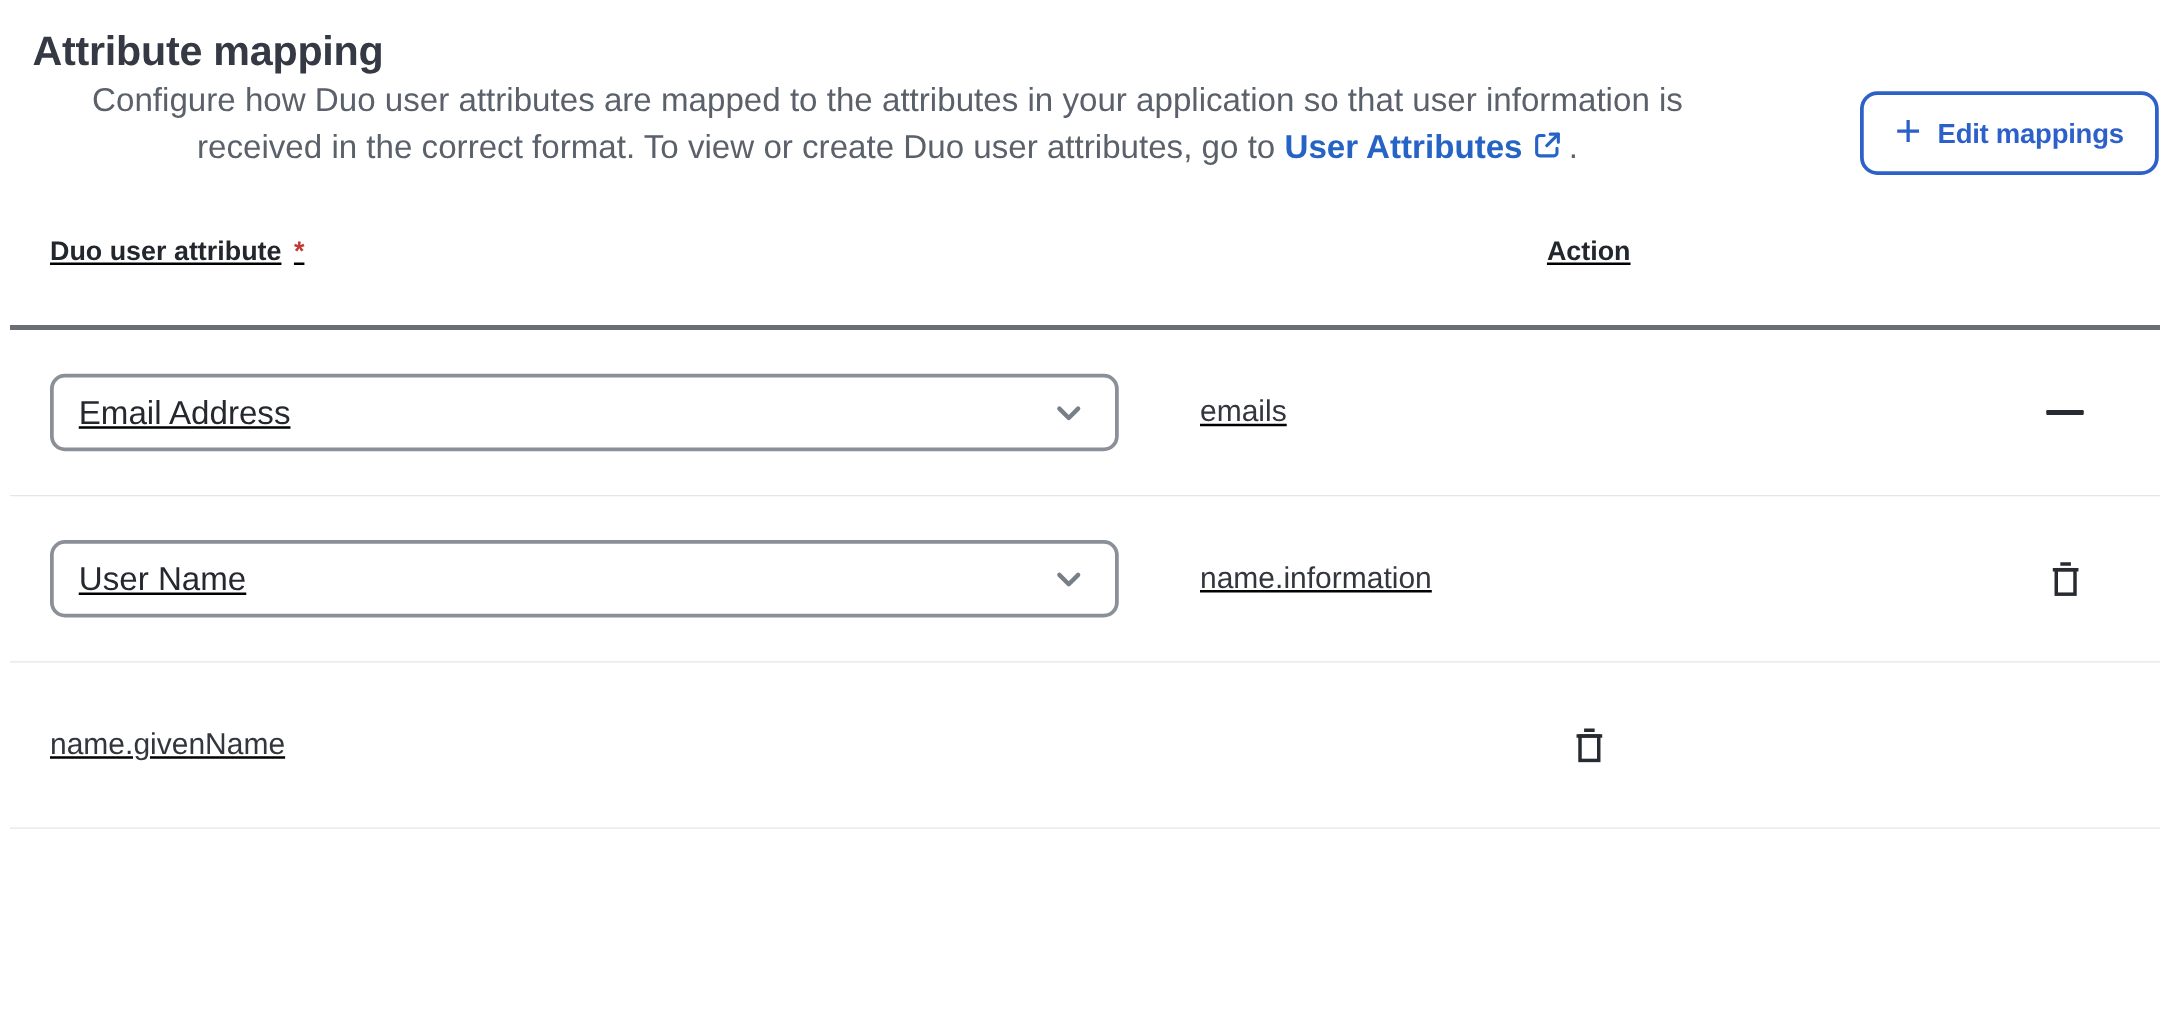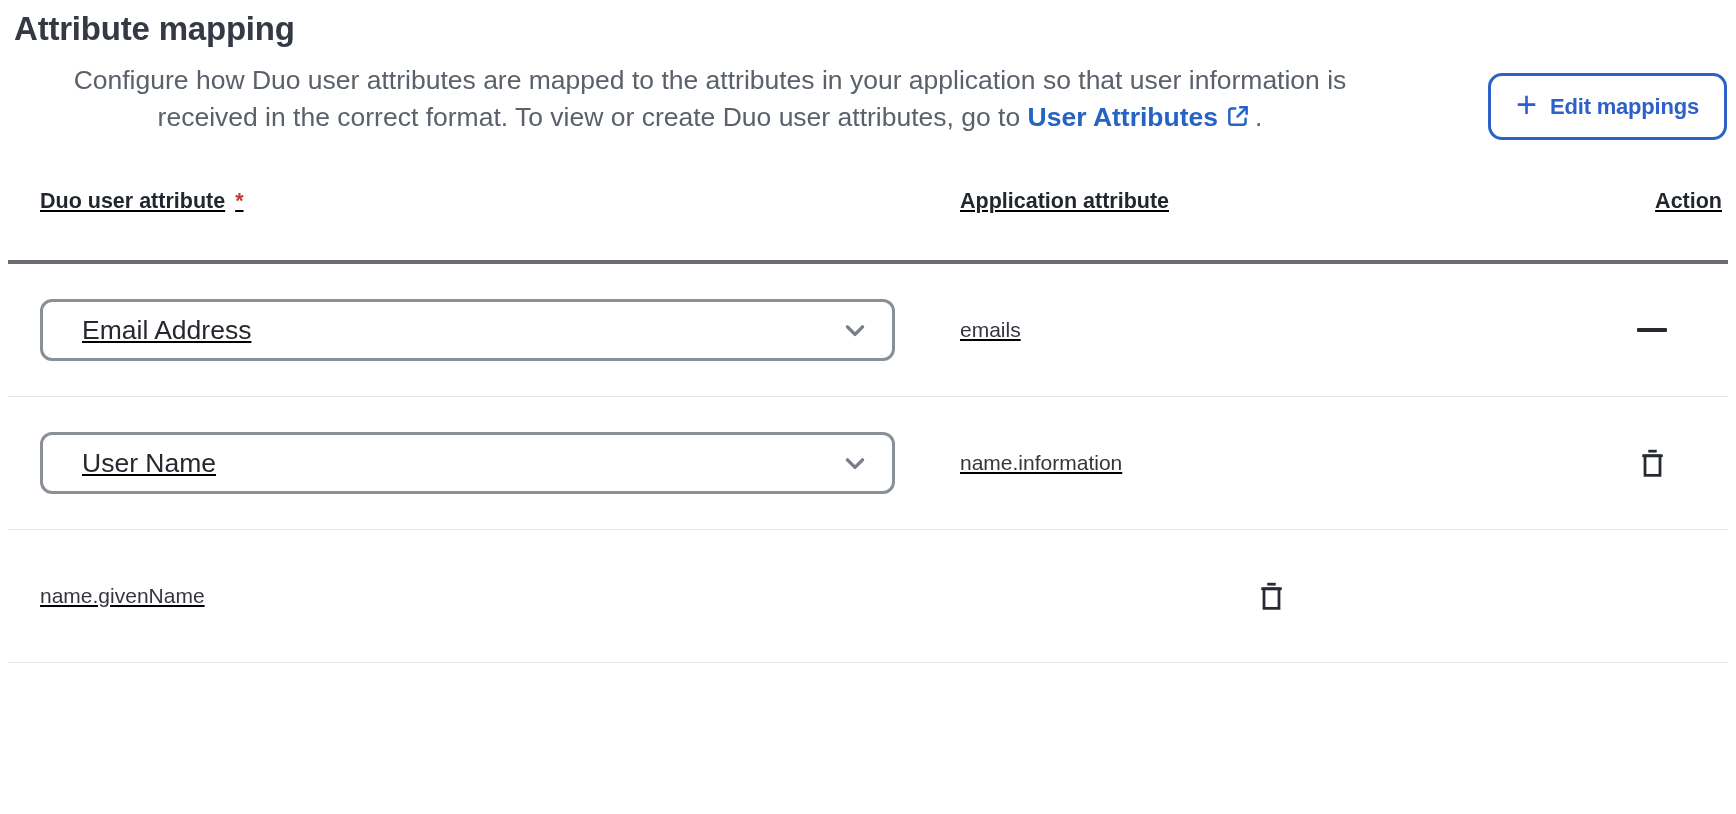--- a/index.html
+++ b/index.html
@@ -10,21 +10,21 @@
     --icon-dark:#272b31; --chevron:#787f88;
   }
   *{box-sizing:border-box;}
   html,body{margin:0;padding:0;}
   body{
     width:1736px;height:814px;position:relative;background:#fff;overflow:hidden;
     font-family:"Liberation Sans","DejaVu Sans",sans-serif;
     -webkit-font-smoothing:antialiased;
   }
   .page-title{
-    position:absolute;left:10px;top:2px;margin:4px;
+    position:absolute;left:10px;top:2px;margin:16px;
     font-size:33px;font-weight:700;color:var(--title);line-height:46px;letter-spacing:-0.2px;
   }
   .description{
     position:absolute;left:10px;top:62px;margin:0;width:1400px;
     font-size:26.5px;line-height:37px;color:var(--body-text);font-weight:400;text-align:center;
   }
   .attr-link{
     color:var(--link);font-weight:700;text-decoration:none;cursor:pointer;
   }
   .ext-icon{display:inline-block;vertical-align:-3px;margin-left:7px;}
@@ -42,33 +42,33 @@
   }
   .grid-cols{
     display:grid;grid-template-columns:920px 1fr 140px;
     padding-left:32px;padding-right:6px;align-items:center;text-decoration:underline;
   }
   .thead{
     height:94px;align-items:start;padding-top:19px;
     border-bottom:4px solid var(--dark-rule);
   }
   .th{font-size:21.5px;font-weight:700;color:var(--head-text);}
-  .th-action{text-align:right;}
+  .th-action{text-align:center;}
   .req{color:var(--red);margin-left:10px;font-weight:700;}
   .trow{
     height:133px;border-bottom:1px solid var(--divider);
   }
   .select-box{
     width:855px;height:62px;
     border:3px solid var(--select-border);border-radius:12px;background:#fff;
     display:flex;align-items:center;justify-content:space-between;
-    padding:0 22px 0 39px;cursor:pointer;
+    padding:0 22px 0 20px;cursor:pointer;
   }
   .select-box .sel-label{font-size:26.5px;color:var(--select-text);}
-  .app-value{font-size:21px;color:var(--cell-text);}
+  .app-value{font-size:24px;color:var(--cell-text);}
   .action-cell{display:flex;justify-content:center;align-items:center;}
   .dash{width:30px;height:3.5px;background:var(--icon-dark);border-radius:1px;}
   .trash-btn{
     background:none;border:none;padding:4px;cursor:pointer;line-height:0;
     display:flex;align-items:center;justify-content:center;
   }
 </style>
 </head>
 <body>
 
@@ -86,21 +86,20 @@
 <button class="edit-btn">
   <span class="plus">+</span>
   <span class="lbl">Edit mappings</span>
 </button>
 
 <div class="mapping-table">
   <div class="grid-cols thead">
     <div class="th">
       <span>Duo user attribute</span><span class="req">*</span>
     </div>
-    <div class="th">Application attribute</div>
     <div class="th th-action">Action</div>
   </div>
   <div id="rows-container">
   <div class="grid-cols trow">
     <div>
       <div class="select-box" role="combobox">
         <span class="sel-label">Email Address</span>
         <span style="line-height:0;">
           <svg width="30" height="30" viewBox="0 0 24 24" fill="none" stroke="#787f88" stroke-width="2.8" stroke-linecap="round" stroke-linejoin="round">
                 <polyline points="6 9.5 12 15.5 18 9.5"></polyline>

